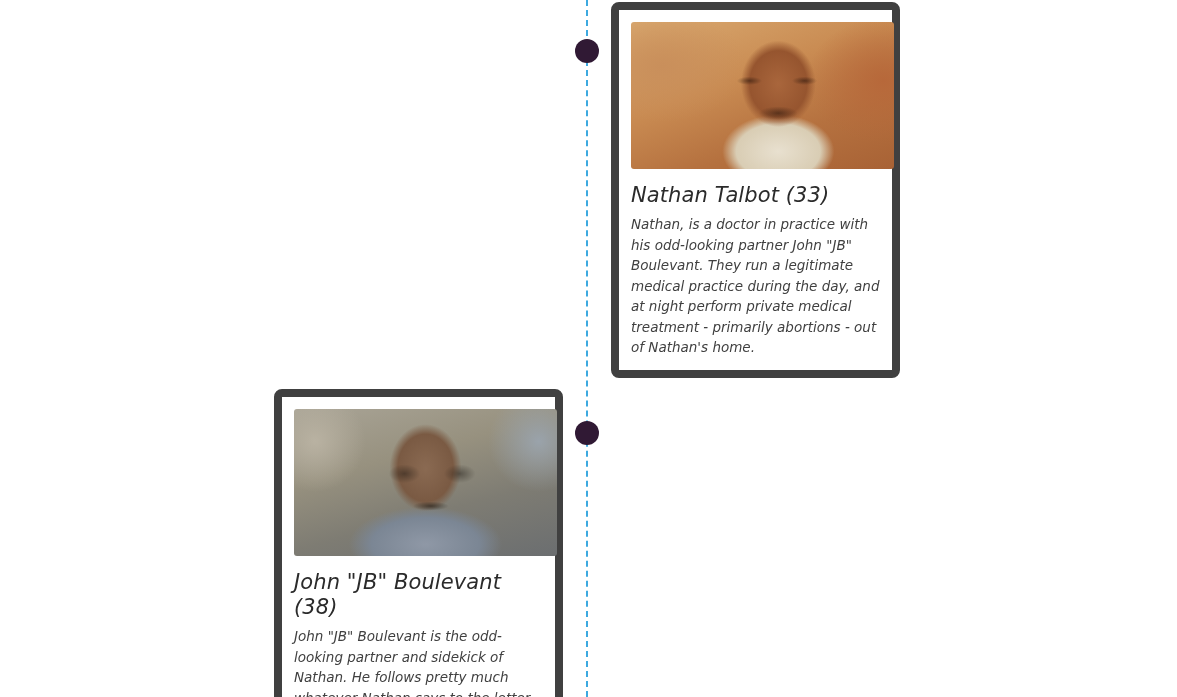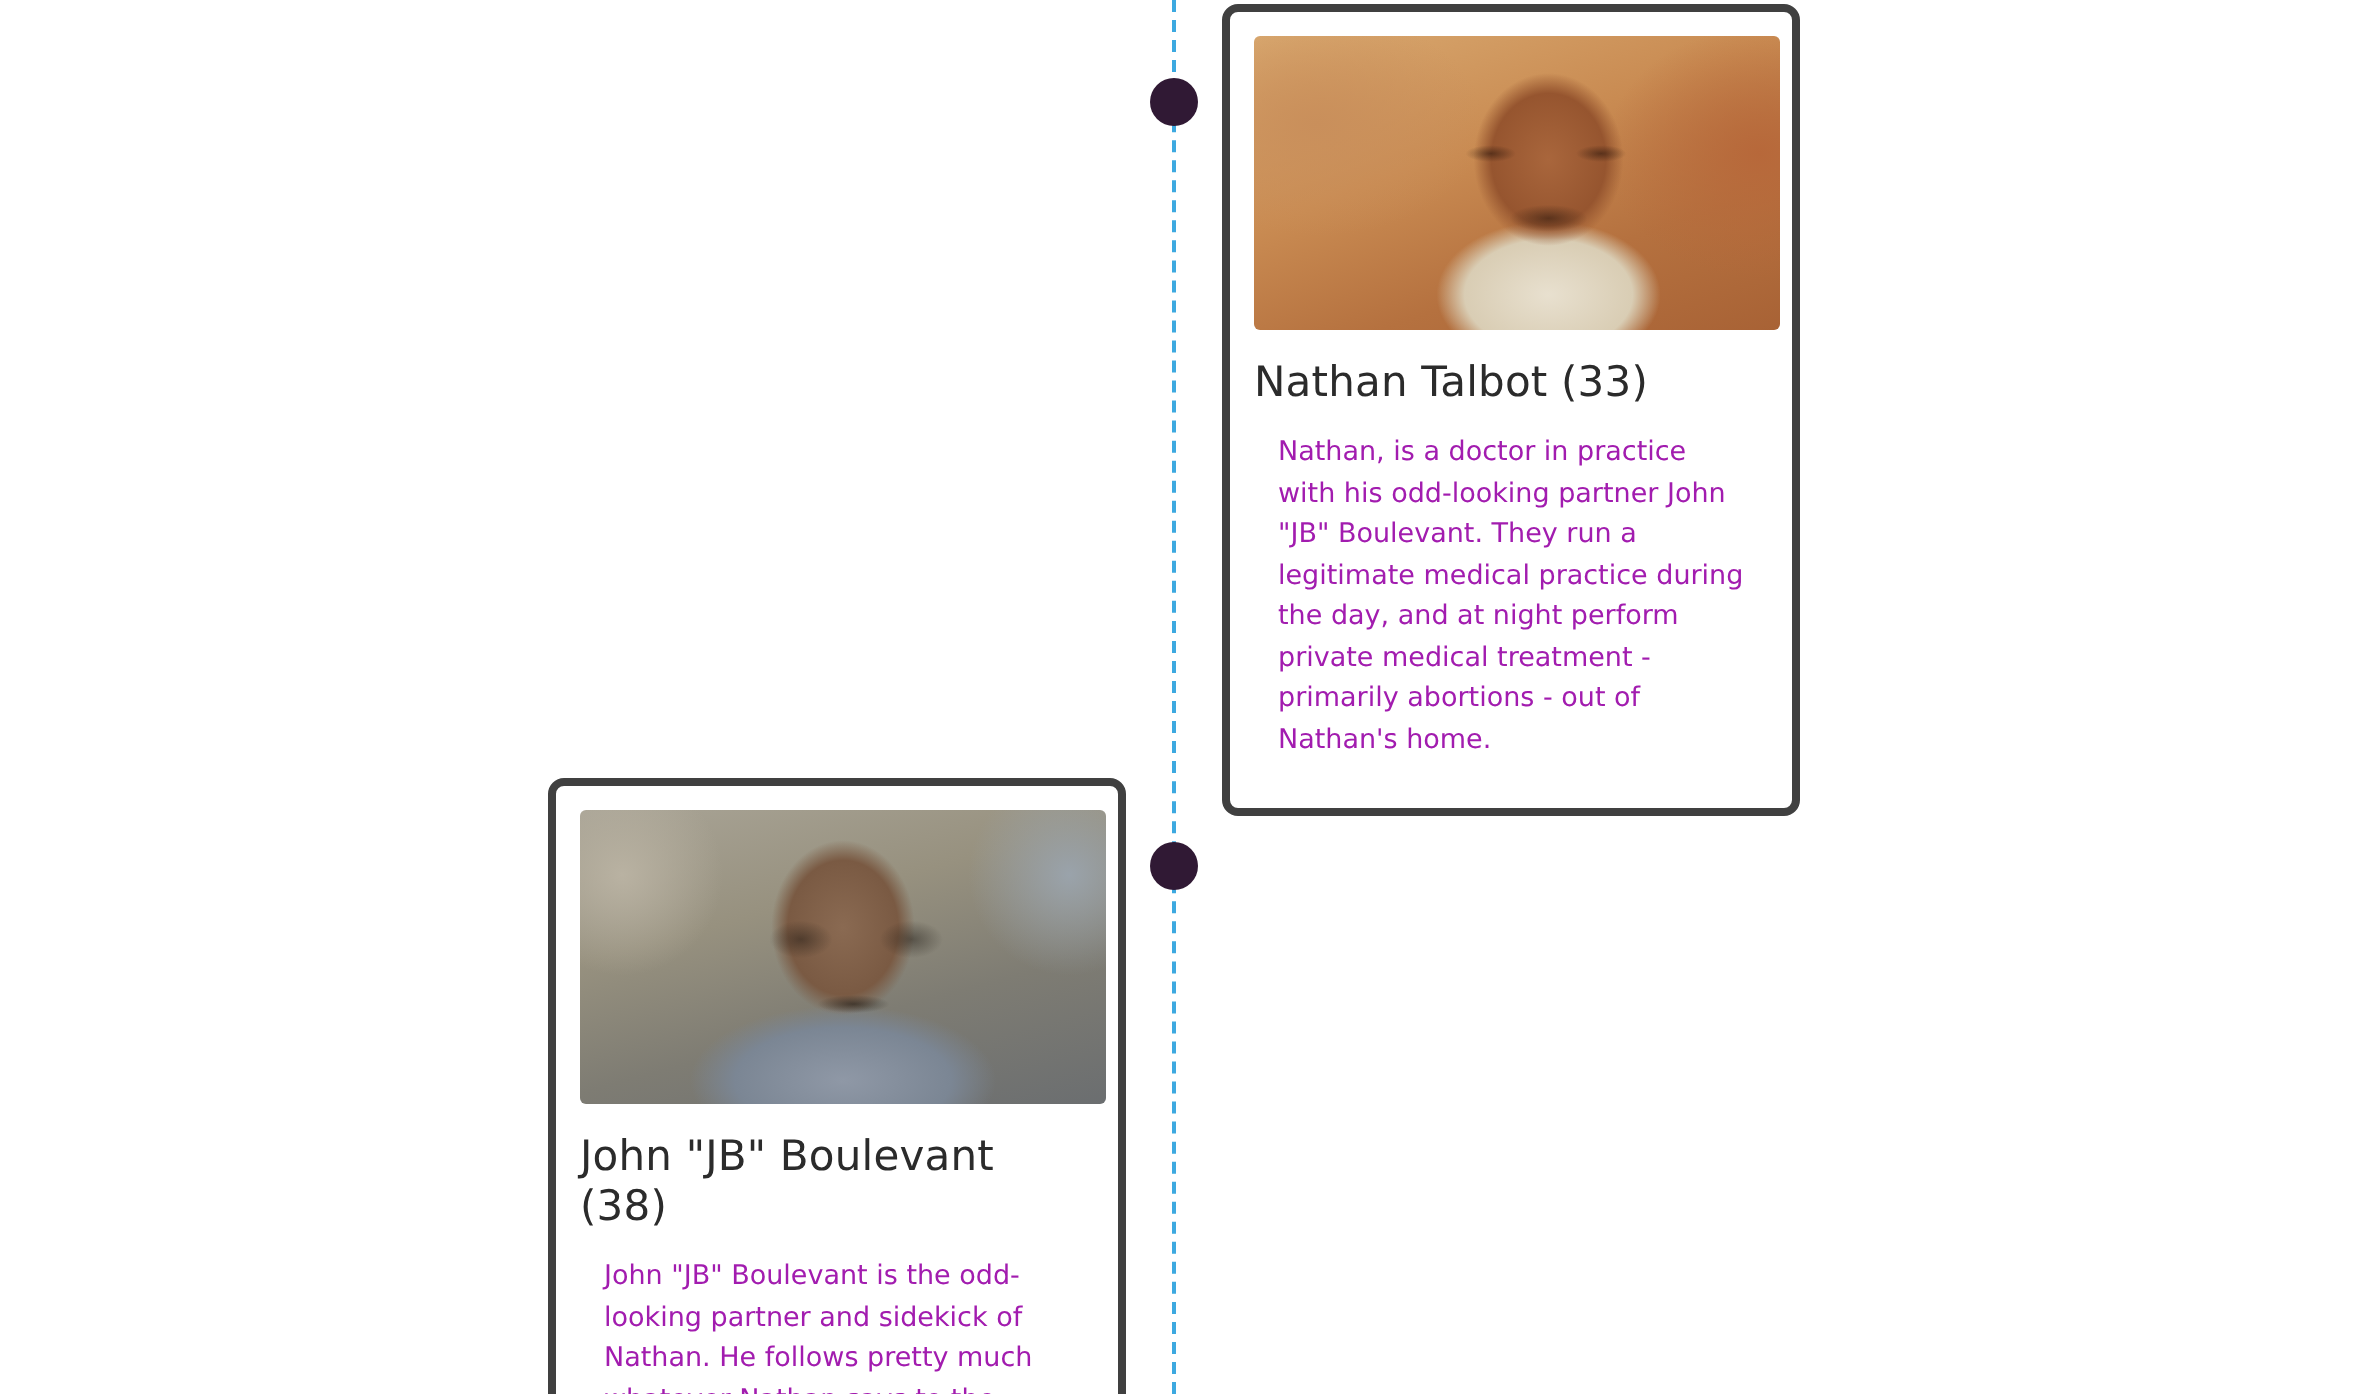--- a/index.html
+++ b/index.html
@@ -33,24 +33,25 @@
     border-radius: 50%;
     background: #301934;
     left: 575px;
   }
   .dot-1 { top: 39px; }
   .dot-2 { top: 421px; }
 
   .card {
     position: absolute;
     background: #ffffff;
-    border: 4px solid #404040;
+    border: 8px solid #404040;
     border-radius: 8px;
     box-sizing: border-box;
     padding: 12px;
+    font-style: italic;
   }
 
   .card-right {
     left: 611px;
     top: 2px;
     width: 289px;
   }
 
   .card-left {
     left: 274px;
@@ -110,22 +111,22 @@
     font-weight: 400;
     color: #2b2b2b;
     margin: 14px 0 6px 0;
     line-height: 1.2;
     letter-spacing: .1px;
   }
 
   .card-desc {
     font-size: 13.5px;
     line-height: 1.52;
-    color: #a21caf;
-    margin: 12px;
+    color: #404040;
+    margin: 0;
   }
 </style>
 </head>
 <body>
 
 <div class="timeline-axis"></div>
 
 <div class="timeline-dot dot-1"></div>
 <div class="timeline-dot dot-2"></div>
 

